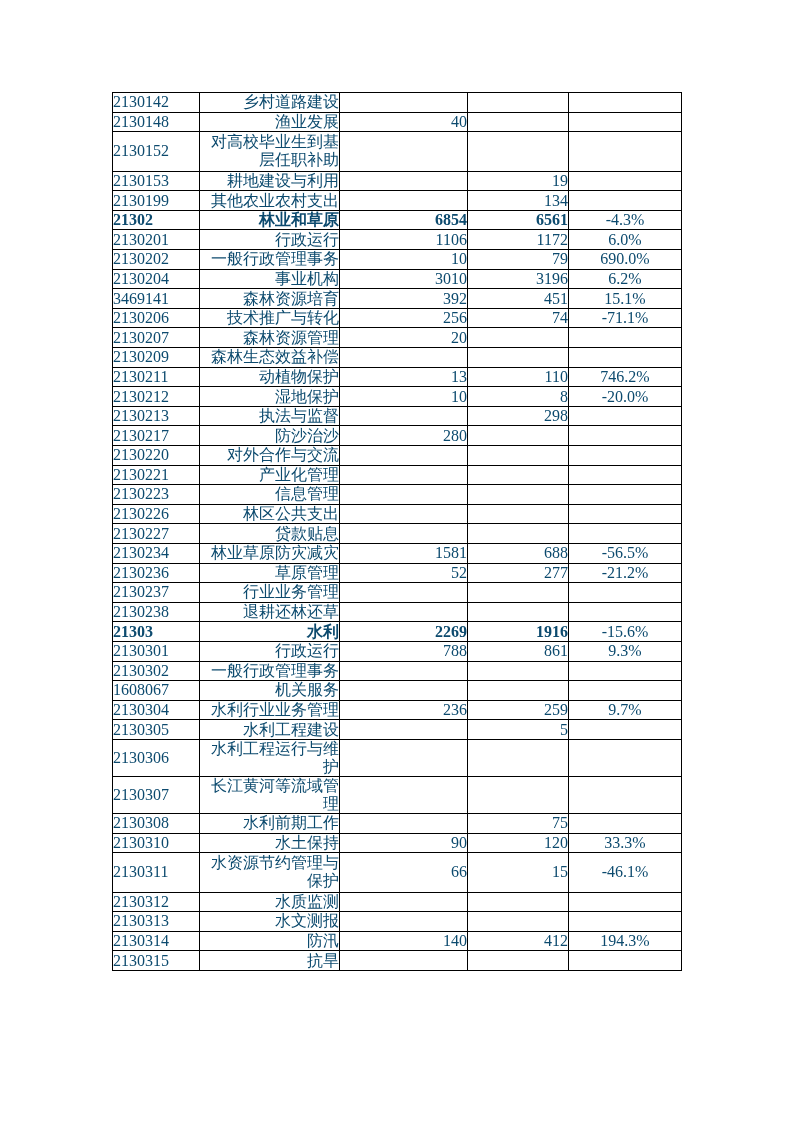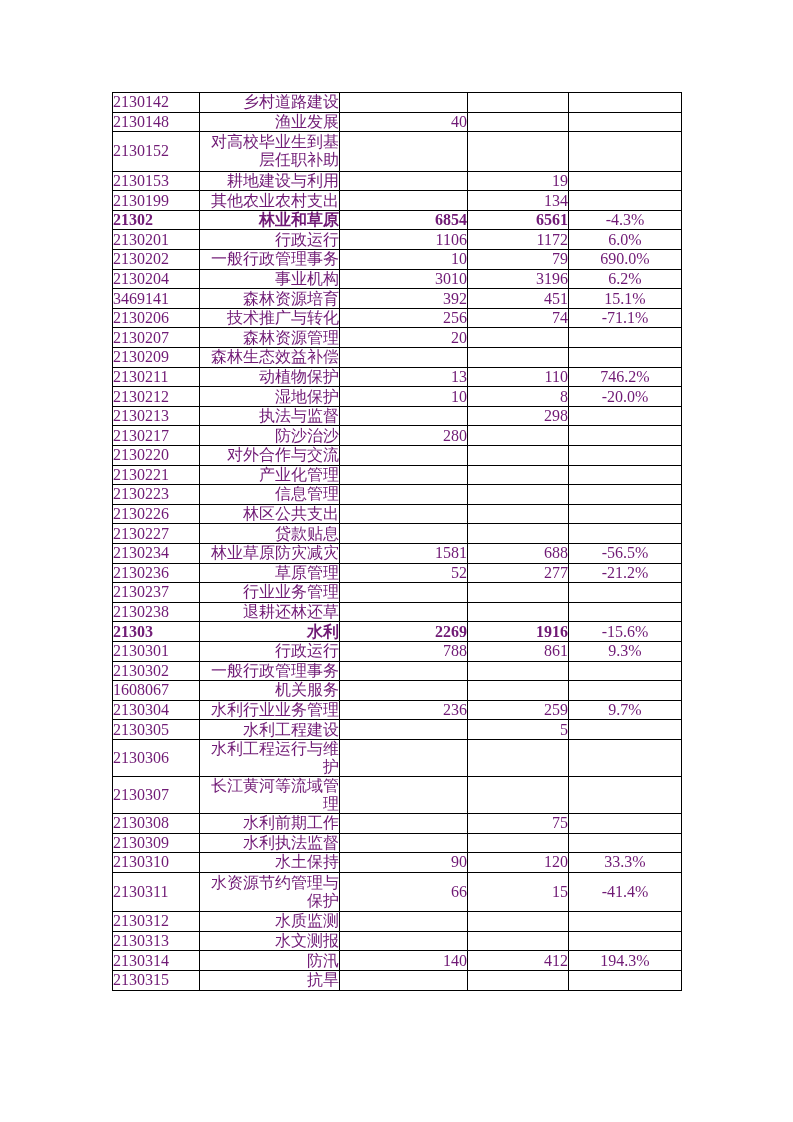--- a/index.html
+++ b/index.html
@@ -7,21 +7,21 @@
     padding: 0;
     background: #ffffff;
   }
   .page {
     position: relative;
     width: 793px;
     height: 1122px;
     background: #ffffff;
     overflow: hidden;
     font-family: "Liberation Serif", "DejaVu Serif", serif;
-    color: #701a75;
+    color: #0c4a6e;
   }
   table.budget {
     position: absolute;
     left: 112px;
     top: 92px;
     width: 569px;
     border-collapse: collapse;
     table-layout: fixed;
   }
   table.budget col.c-code { width: 87px; }
@@ -302,39 +302,32 @@
     <td class="pct-cell"></td>
   </tr>
         <tr>
     <td class="code-cell">2130308</td>
     <td class="name-cell">水利前期工作</td>
     <td class="num-cell"></td>
     <td class="num-cell">75</td>
     <td class="pct-cell"></td>
   </tr>
         <tr>
-    <td class="code-cell">2130309</td>
-    <td class="name-cell">水利执法监督</td>
-    <td class="num-cell"></td>
-    <td class="num-cell"></td>
-    <td class="pct-cell"></td>
-  </tr>
-        <tr>
     <td class="code-cell">2130310</td>
     <td class="name-cell">水土保持</td>
     <td class="num-cell">90</td>
     <td class="num-cell">120</td>
     <td class="pct-cell">33.3%</td>
   </tr>
         <tr class="tall-row">
     <td class="code-cell">2130311</td>
     <td class="name-cell">水资源节约管理与保护</td>
     <td class="num-cell">66</td>
     <td class="num-cell">15</td>
-    <td class="pct-cell">-41.4%</td>
+    <td class="pct-cell">-46.1%</td>
   </tr>
         <tr>
     <td class="code-cell">2130312</td>
     <td class="name-cell">水质监测</td>
     <td class="num-cell"></td>
     <td class="num-cell"></td>
     <td class="pct-cell"></td>
   </tr>
         <tr>
     <td class="code-cell">2130313</td>

